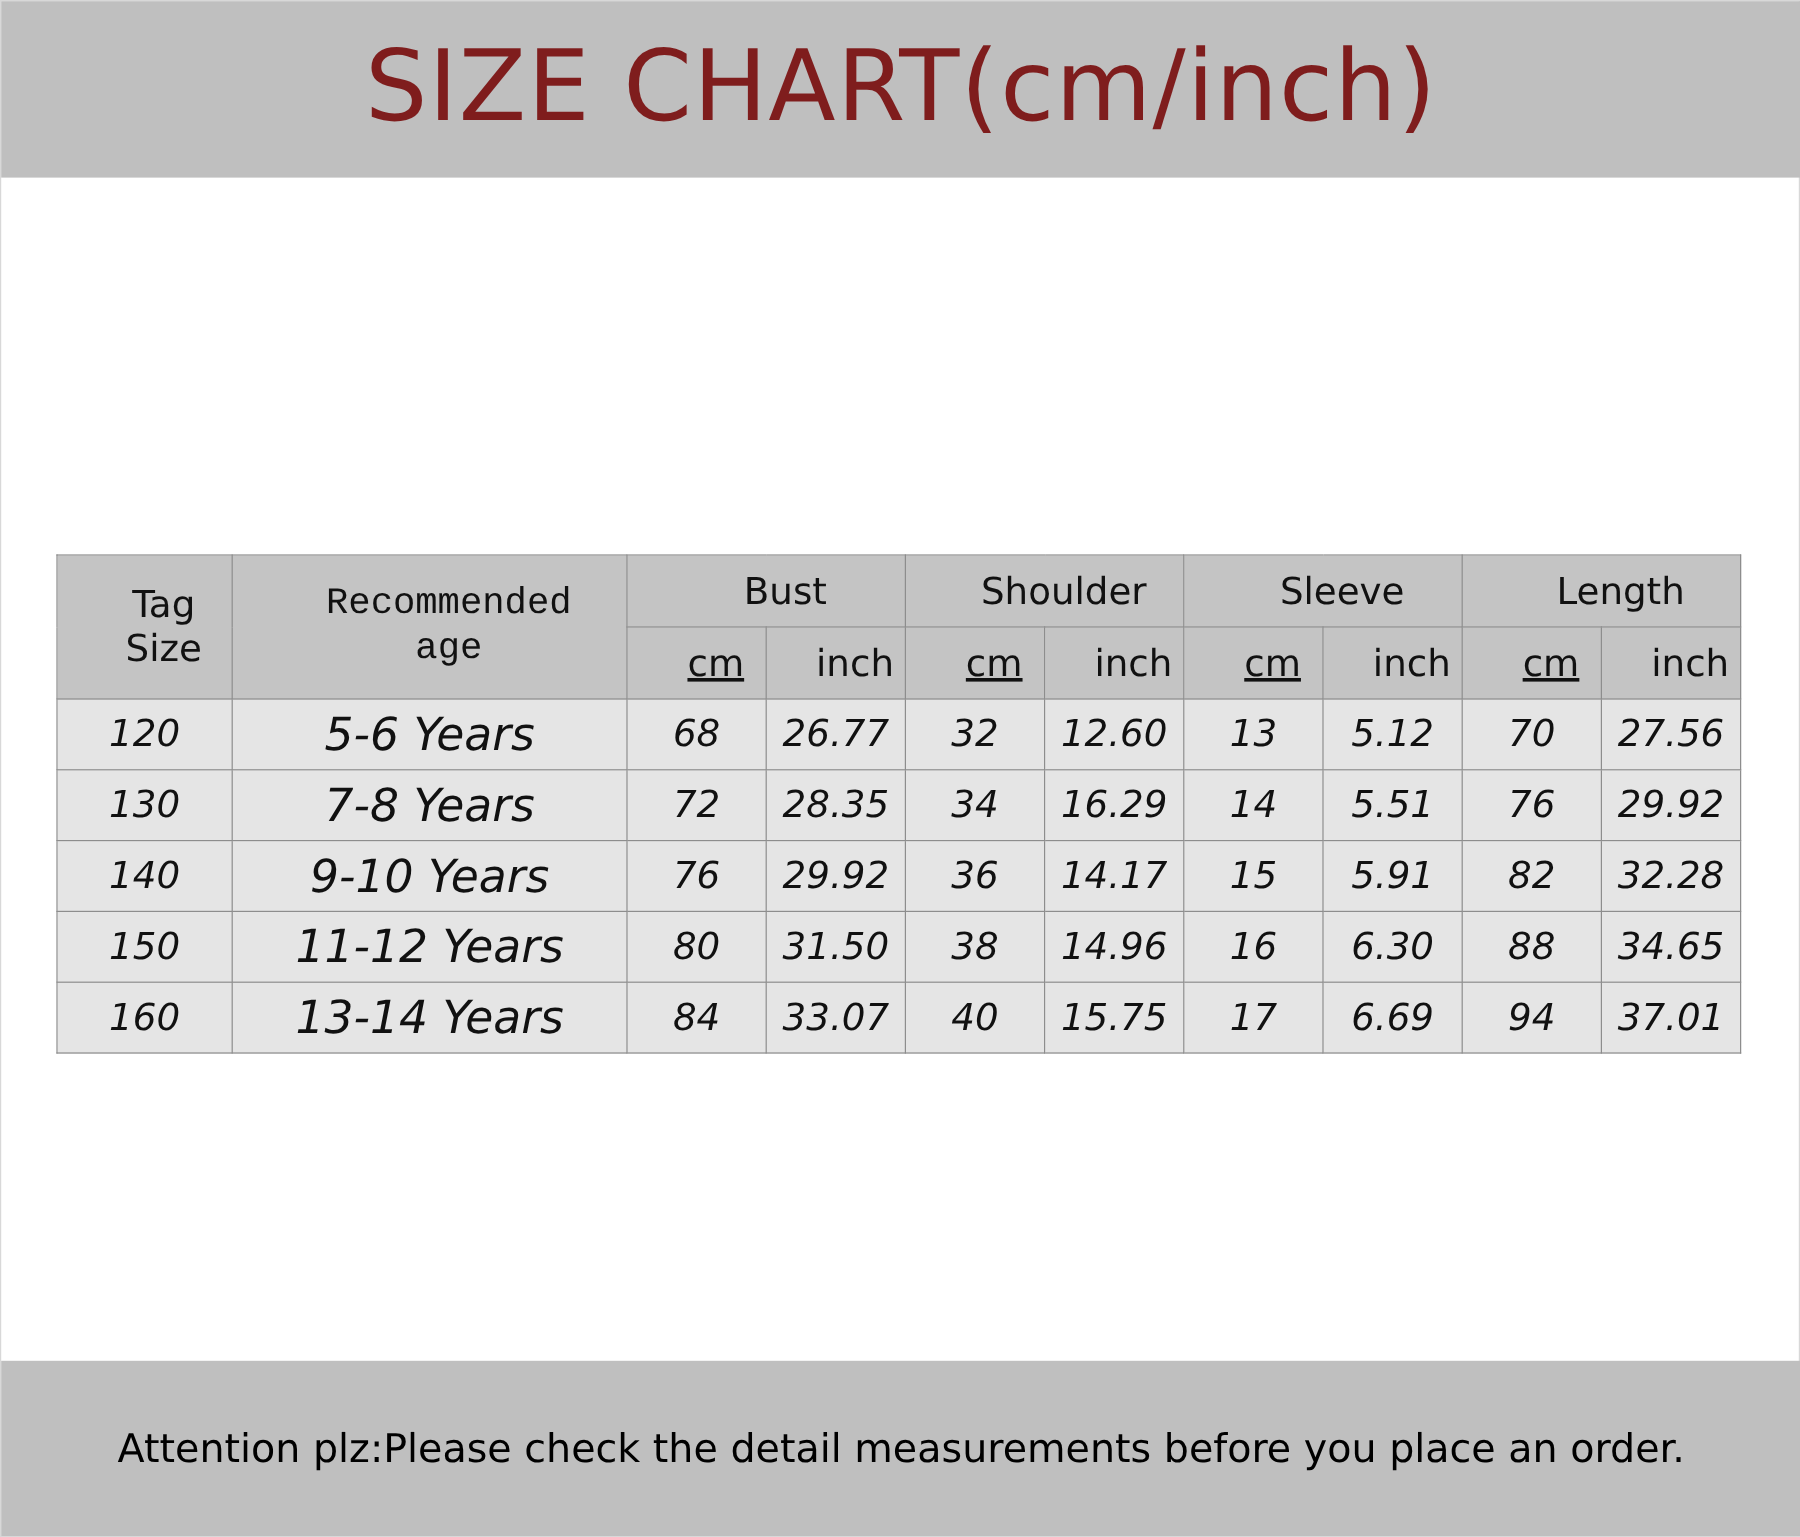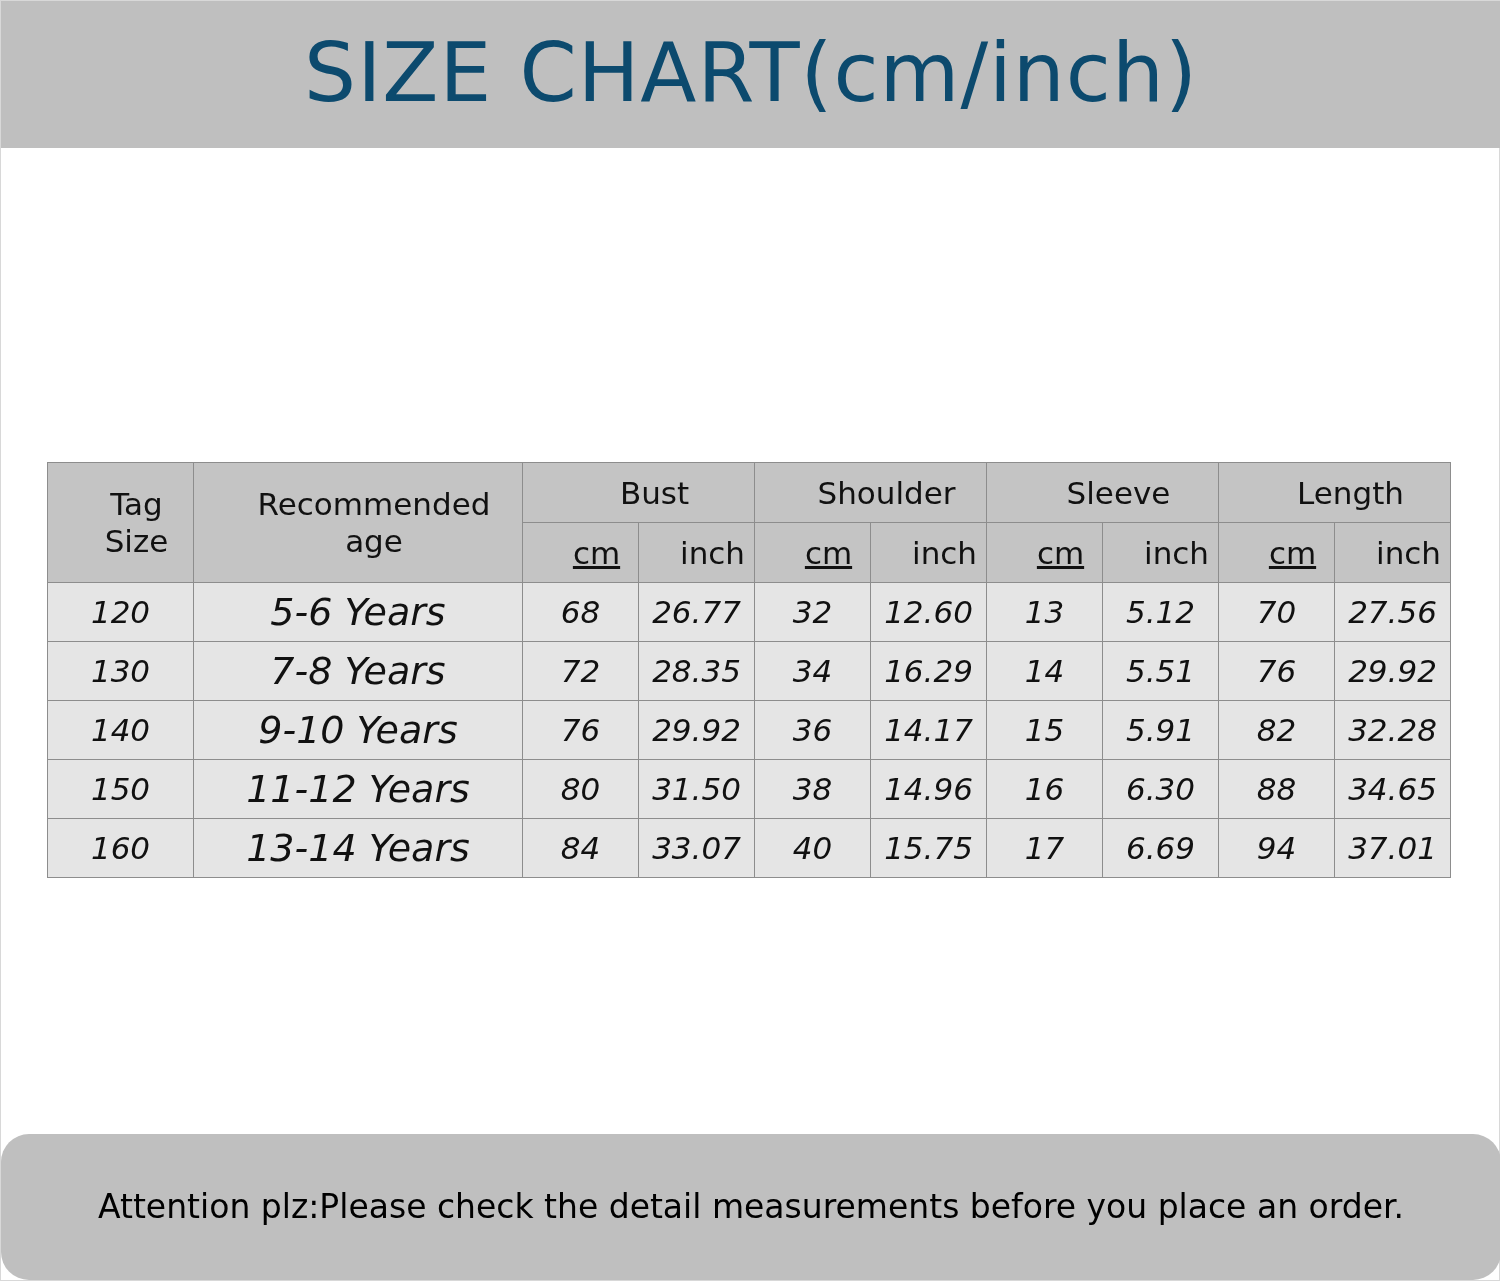--- a/index.html
+++ b/index.html
@@ -30,39 +30,38 @@
     width: 1500px;
     height: 147px;
     background: #bfbfbf;
     display: flex;
     align-items: center;
     justify-content: center;
   }
   .header-title {
     font-family: "DejaVu Sans", sans-serif;
     font-size: 82px;
-    color: #0c4a6e;
+    color: #7f1d1d;
     letter-spacing: 1px;
     white-space: nowrap;
     line-height: 1;
     transform: translateY(-2px);
     text-align: center;
   }
   .footer-band {
     position: absolute;
     left: 0;
     bottom: 0;
     width: 1500px;
     height: 146px;
     background: #bfbfbf;
     display: flex;
     flex-direction: column;
     align-items: center;
     justify-content: center;
-    border-radius: 28px;
   }
   .footer-line {
     font-family: "DejaVu Sans", sans-serif;
     font-size: 33px;
     color: #000000;
     line-height: 1.45;
     white-space: nowrap;
   }
 
   
@@ -94,20 +93,21 @@
   }
   .hdr-tagsize {
     width: 113px;
     line-height: 1.18;
     font-size: 31px;
   }
   .hdr-age {
     width: 296px;
     line-height: 1.18;
     font-size: 31px;
+    font-family: Liberation Mono, monospace;
   }
   .grp-head {
     height: 59px;
     font-size: 31px;
   }
   .unit-head {
     height: 59px;
     font-size: 30px;
   }
   .col-cm { width: 125px; text-decoration: underline; }

